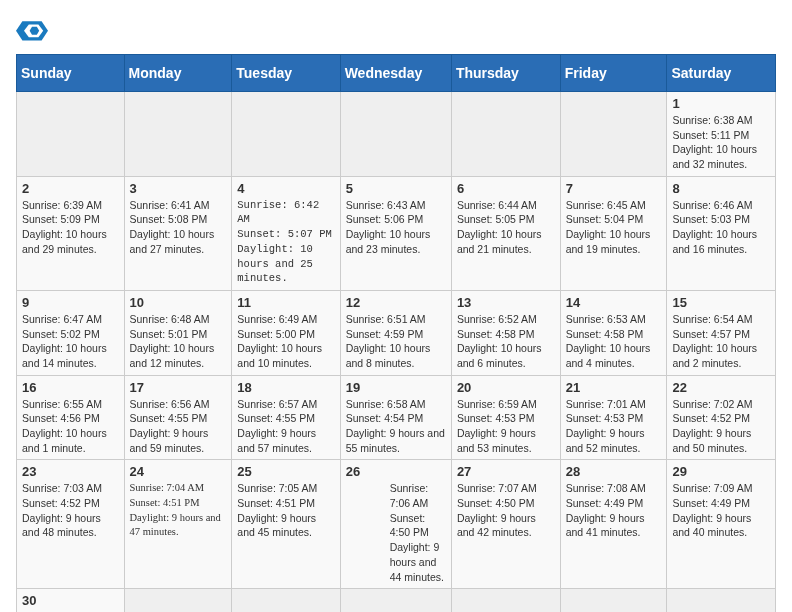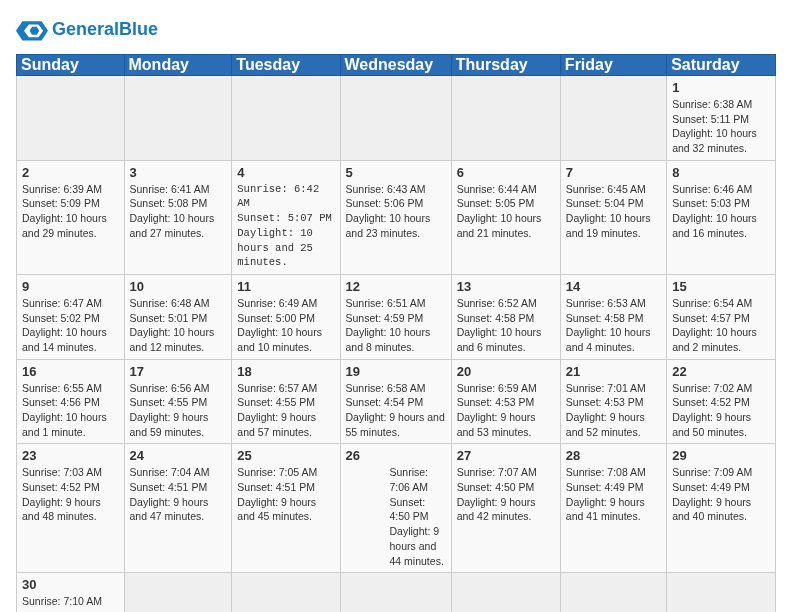--- a/index.html
+++ b/index.html
@@ -47,23 +47,23 @@
       color: #555;
     }
     table {
       width: 100%;
       border-collapse: collapse;
       font-size: 11px;
     }
     thead tr th {
       background: #2a6db5;
       color: #fff;
-      padding: 1px 4px;
+      padding: 10px 4px;
       text-align: left;
-      font-size: 16px;
+      font-size: 14px;
       font-weight: bold;
       border: 1px solid #1a5a9a;
     }
     tbody tr td {
       border: 1px solid #ccc;
       vertical-align: top;
       padding: 4px 5px;
       background: #f9f9f9;
       min-height: 70px;
       width: 113px;
@@ -87,23 +87,20 @@
 </head>
 <body>
 
 <div class="header">
   <div class="logo">
     <svg class="logo-icon" viewBox="0 0 40 34" xmlns="http://www.w3.org/2000/svg">
       <polygon points="8,6 32,6 40,18 32,30 8,30 0,18" fill="#1a7abf"></polygon>
       <polygon points="16,10 28,10 34,18 28,26 16,26 10,18" fill="#fff"></polygon>
       <polygon points="20,13 26,13 29,18 26,23 20,23 17,18" fill="#1a7abf"></polygon>
     </svg>
-    <div>
-      <div class="logo-text"><span>General</span><span style="color:#1a7abf; font-weight:bold;">Blue</span></div>
-    </div>
   </div>
   <div class="title-section">
   </div>
 </div>
 
 <table>
   <thead>
     <tr>
     <th>Sunday</th>
         <th>Monday</th>
@@ -263,21 +260,21 @@
       </tr>
       <tr>
         <td>
           <span class="day-number">23</span>
           <div class="day-info" style="white-space: pre-line;">Sunrise: 7:03 AM
 Sunset: 4:52 PM
 Daylight: 9 hours and 48 minutes.</div>
         </td>
         <td>
           <span class="day-number">24</span>
-          <div class="day-info" style="white-space: pre-line;">Sunrise: 7:04 AM
+          <div class="day-info" style="white-space: pre-line; font-family: Liberation Serif, serif;">Sunrise: 7:04 AM
 Sunset: 4:51 PM
 Daylight: 9 hours and 47 minutes.</div>
         </td>
         <td>
           <span class="day-number">25</span>
           <div class="day-info" style="white-space: pre-line;">Sunrise: 7:05 AM
 Sunset: 4:51 PM
 Daylight: 9 hours and 45 minutes.</div>
         </td>
         <td>

